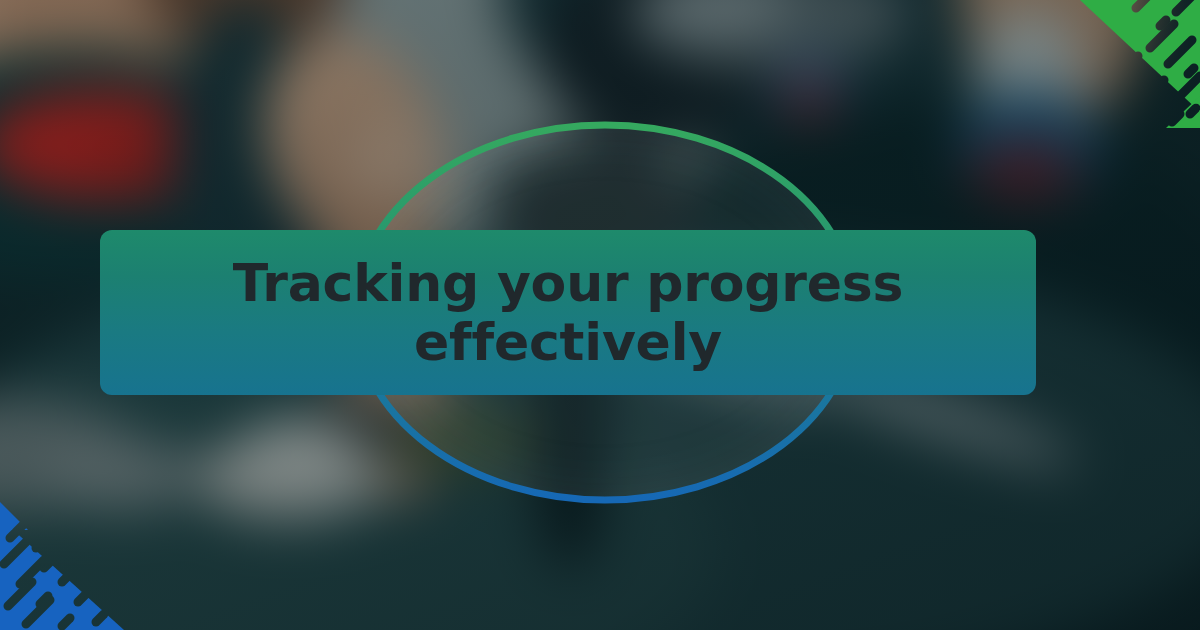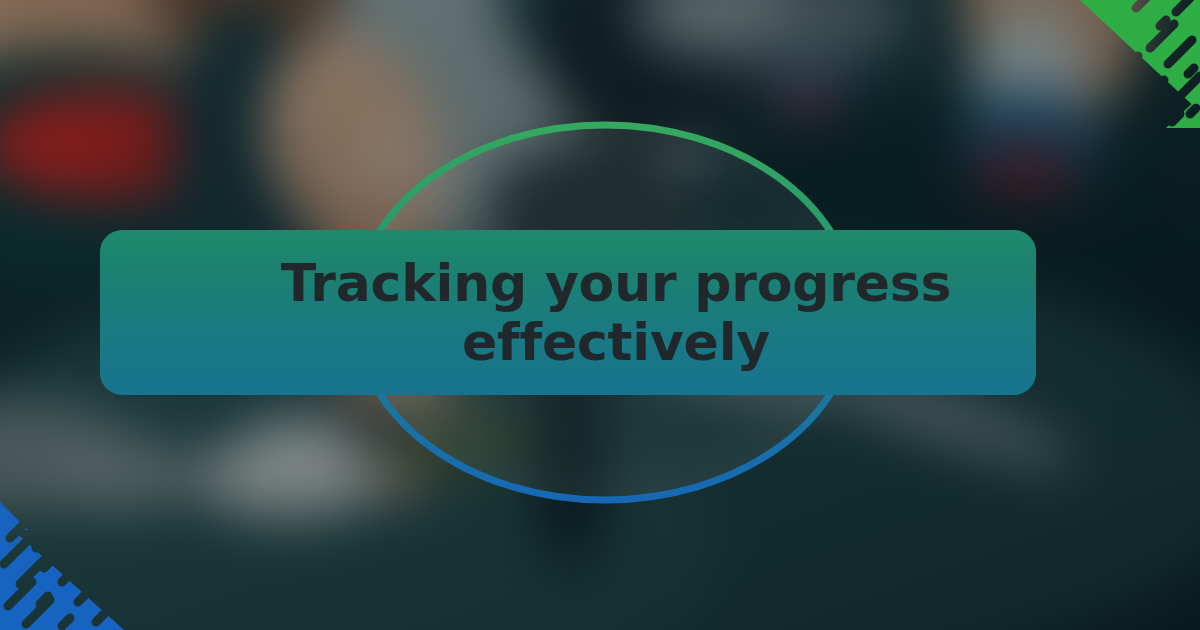--- a/index.html
+++ b/index.html
@@ -124,25 +124,25 @@
   .corner { position:absolute; pointer-events:none; }
   .corner-tr { right:0; top:0; width:160px; height:128px; }
   .corner-bl { left:0; bottom:0; width:160px; height:128px; }
   .corner svg { display:block; width:100%; height:100%; }
 
   
   .title-banner {
     position:absolute;
     left:100px; top:230px;
     width:936px; height:165px;
-    border-radius:22px;
+    border-radius:12px;
     background:linear-gradient(180deg, #1e8a6b 0%, #1c8071 28%, #1a7a82 62%, #17738f 100%);
     display:flex;
     align-items:center;
-    justify-content:flex-end;
+    justify-content:center;
     text-align:center;
     padding:0 40px;
   }
 
   .title-text {
     font-family:"DejaVu Sans", sans-serif;
     font-size:52px;
     font-weight:700;
     line-height:1.12;
     color:#20282c;

